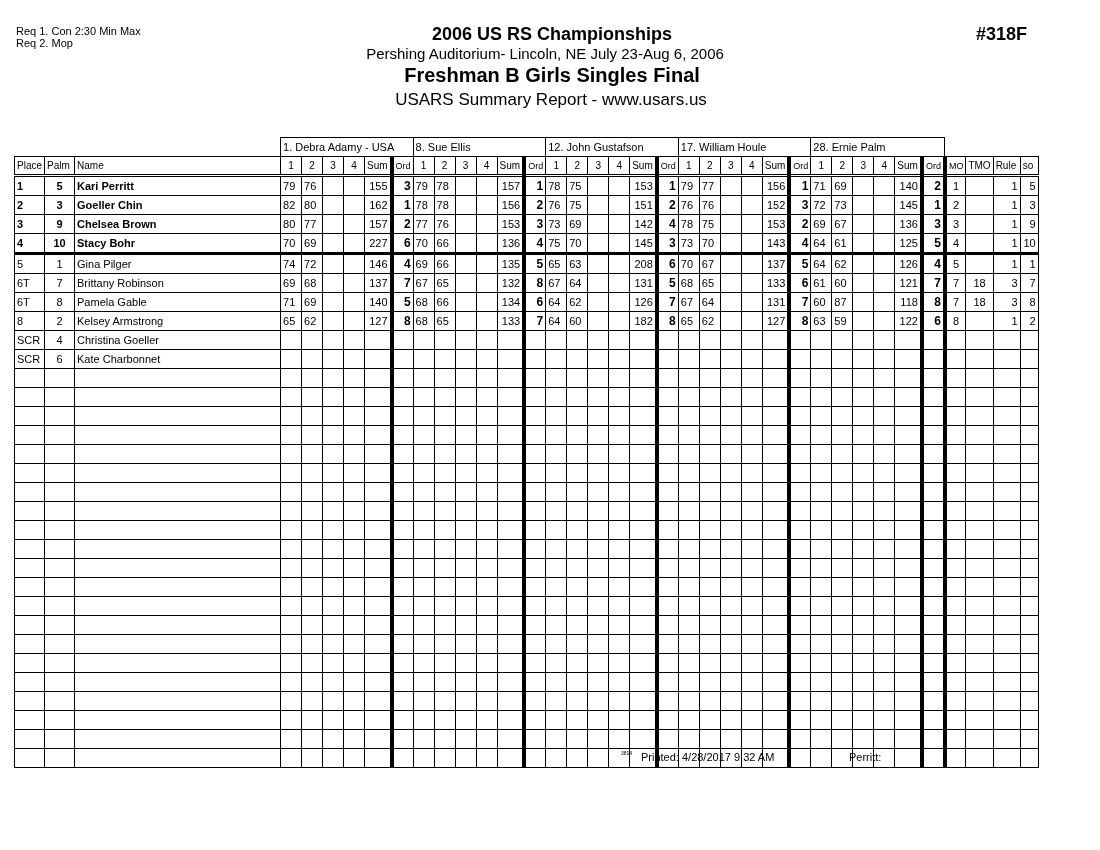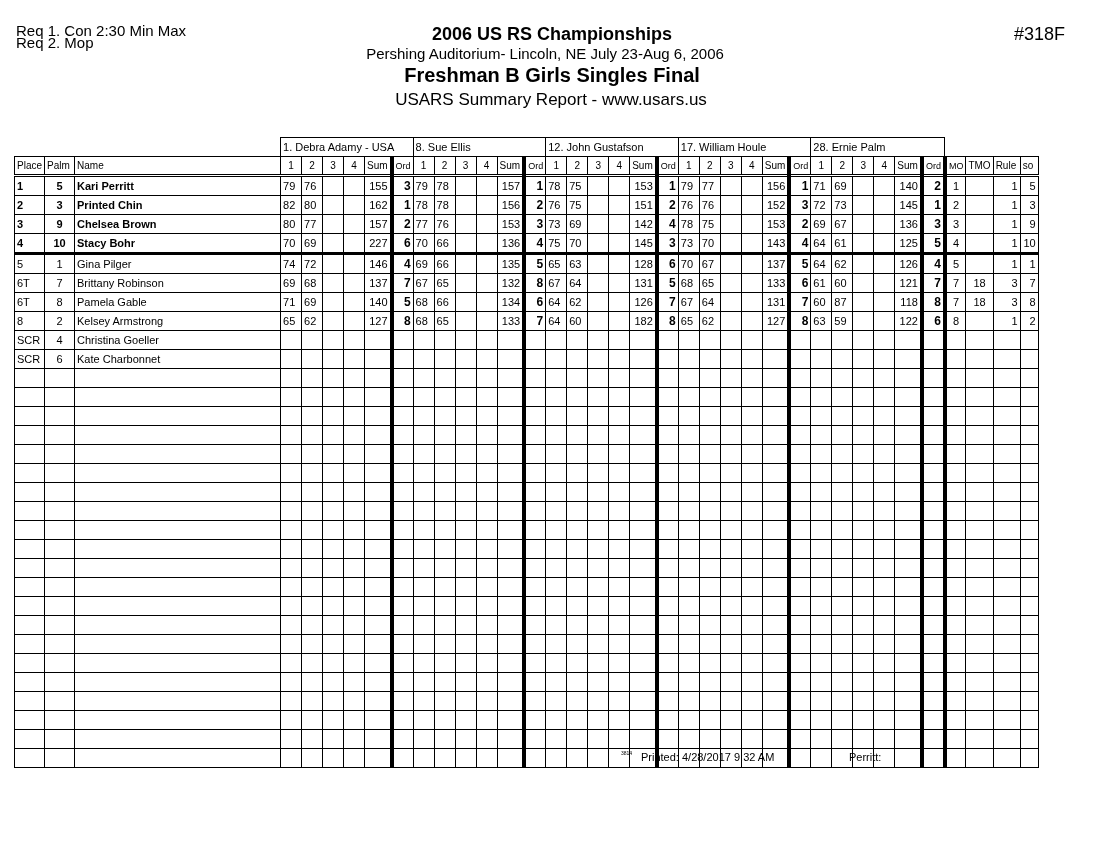--- a/index.html
+++ b/index.html
@@ -1,23 +1,23 @@
 <!DOCTYPE html>
 <html><head>
 <meta charset="utf-8">
 <style>
   html, body { margin:0; padding:0; background:#ffffff; }
   body { width:1100px; height:850px; position:relative; overflow:hidden;
          font-family:"Liberation Sans", sans-serif; color:#000; }
-  .req { position:absolute; left:16px; top:25px; font-size:15px; line-height:12px; }
+  .req { position:absolute; left:16px; top:25px; font-size:11px; line-height:12px; }
   .t1 { position:absolute; left:0; width:1104px; top:24px; text-align:center; font-size:18px; font-weight:bold; }
   .t2 { position:absolute; left:0; width:1090px; top:45px; text-align:center; font-size:15px; }
   .t3 { position:absolute; left:0; width:1104px; top:64px; text-align:center; font-size:20px; font-weight:bold; }
   .t4 { position:absolute; left:0; width:1102px; top:90px; text-align:center; font-size:17px; }
-  .eventnum { position:absolute; left:1014px; top:24px; font-size:18px; font-weight:normal; }
+  .eventnum { position:absolute; left:976px; top:24px; font-size:18px; font-weight:bold; }
 
   table.grid { position:absolute; left:14px; top:137px; border-collapse:collapse; table-layout:fixed;border-radius:19px; }
   table.grid td { border:1px solid #000; padding:0 2px; height:18px; font-size:11px; white-space:nowrap; overflow:hidden; }
   table.grid tr.judges td { height:18px; font-size:11px; }
   table.grid tr.judges td.blank { border:none; }
   table.grid tr.hdr td { font-size:10px; height:17px; border-bottom:3px double #000; }
   table.grid td.num { text-align:right; }
   table.grid td.ctr { text-align:center; }
   table.grid td.ord { border-left:4px solid #000; text-align:right; font-weight:bold; font-size:12px; }
   table.grid tr.hdr td.ord { font-weight:normal; font-size:9px; text-align:left;margin-top:44px; }
@@ -165,21 +165,21 @@
         <td class="num">140</td>
         <td class="ord">2</td>
         <td class="ord" style="font-weight: normal; font-size: 11px; text-align: center;">1</td>
         <td class="ctr"></td>
         <td class="num">1</td>
         <td class="num">5</td>
       </tr>
       <tr class="bold">
         <td class="txt">2</td>
         <td class="txt ctr">3</td>
-        <td class="txt">Printed Chin</td>
+        <td class="txt">Goeller Chin</td>
         <td>82</td>
         <td>80</td>
         <td></td>
         <td></td>
         <td class="num">162</td>
         <td class="ord">1</td>
         <td>78</td>
         <td>78</td>
         <td></td>
         <td></td>
@@ -299,21 +299,21 @@
         <td>69</td>
         <td>66</td>
         <td></td>
         <td></td>
         <td class="num">135</td>
         <td class="ord">5</td>
         <td>65</td>
         <td>63</td>
         <td></td>
         <td></td>
-        <td class="num">128</td>
+        <td class="num">208</td>
         <td class="ord">6</td>
         <td>70</td>
         <td>67</td>
         <td></td>
         <td></td>
         <td class="num">137</td>
         <td class="ord">5</td>
         <td>64</td>
         <td>62</td>
         <td></td>

